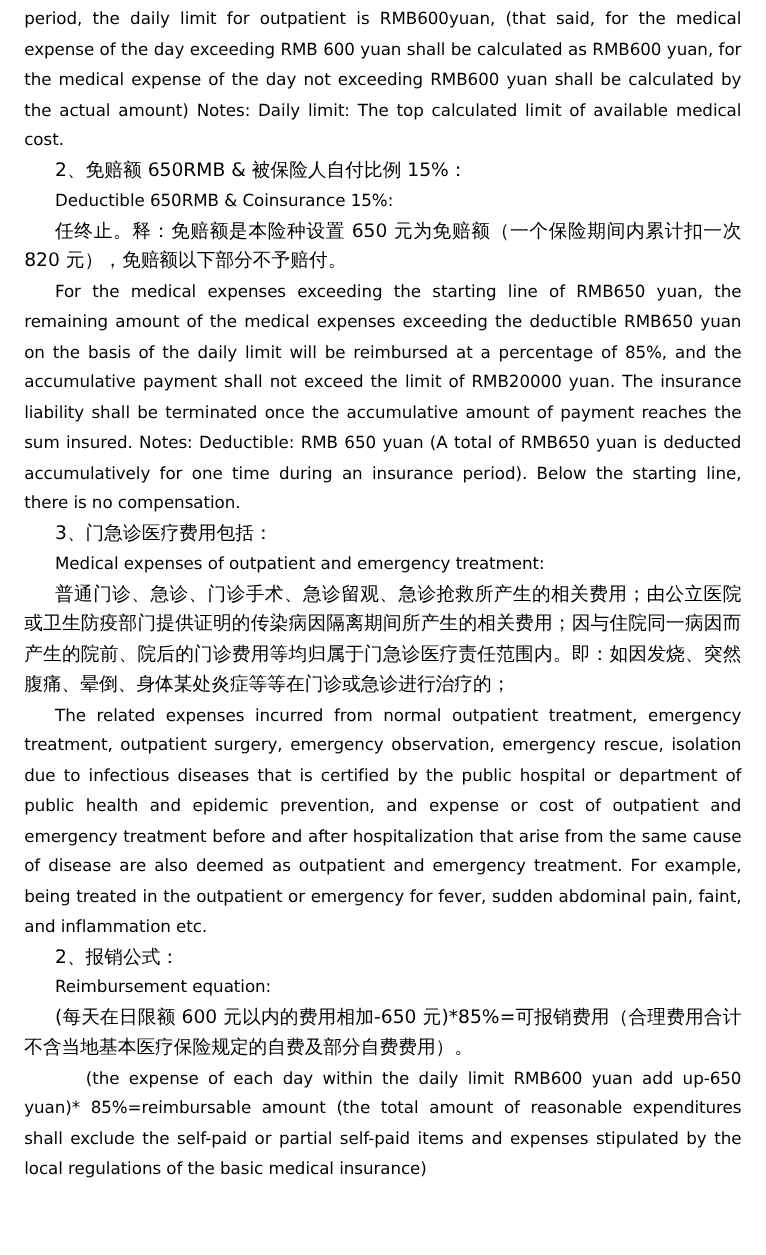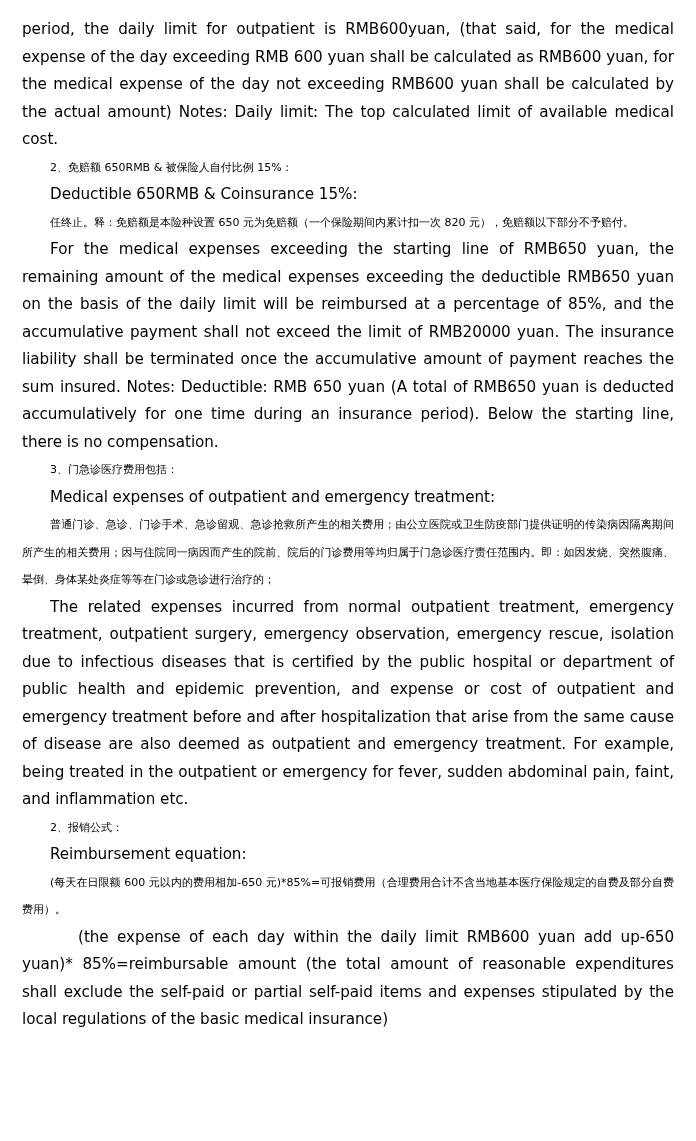--- a/index.html
+++ b/index.html
@@ -11,38 +11,38 @@
     width: 696px;
     height: 1141px;
     font-family: "Liberation Serif", "DejaVu Serif", serif;
     color: #000000;
     overflow: hidden;
   }
   .page {
     width: 696px;
     height: 1141px;
     box-sizing: border-box;
-    padding: 16px 22px 0 22px;
+    padding: 4px 22px 0 22px;
     position: relative;
   }
   p {
     margin: 0;
     padding: 0;
   }
   .en {
     font-family: "DejaVu Sans", "Liberation Sans", sans-serif;
     font-size: 15.2px;
     line-height: 27.5px;
     text-align: justify;
     text-justify: inter-word;
     letter-spacing: -0.05px;
   }
   .zh {
     font-family: "DejaVu Sans", "Liberation Sans", sans-serif;
-    font-size: 11px;
+    font-size: 17px;
     line-height: 27.5px;
     text-align: justify;
   }
   .indent-1 {
     text-indent: 28px;
   }
   .indent-2 {
     text-indent: 56px;
   }
   .no-indent {

